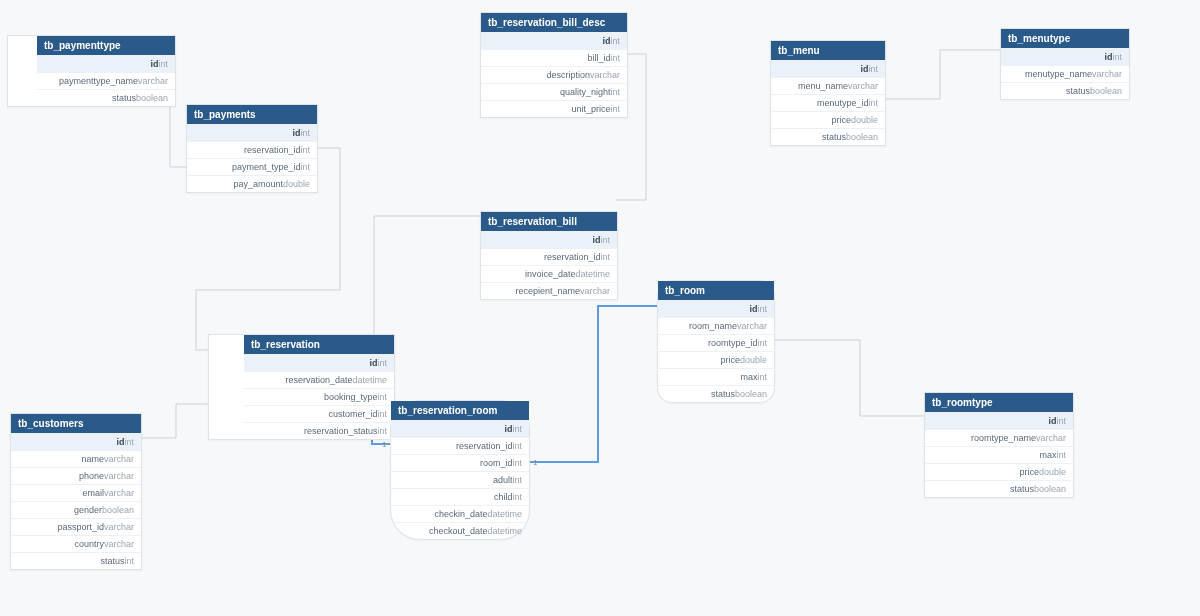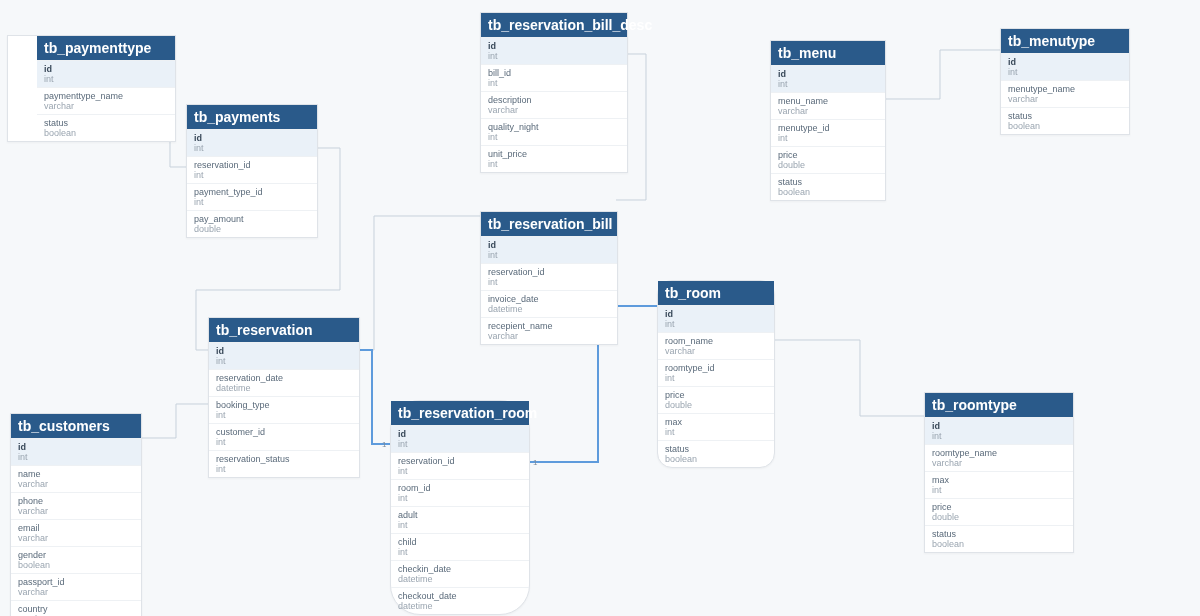--- a/index.html
+++ b/index.html
@@ -24,29 +24,28 @@
     background: #fff;
     border: 1px solid #dfe3e8;
     box-shadow: 0 1px 2px rgba(0,0,0,0.04);
     font-size: 9px;
   }
   .tbl .hdr {
     background: #2a5a8a;
     color: #fff;
     font-weight: 600;
     padding: 4px 7px;
-    font-size: 14px;
+    font-size: 10px;
   }
   .tbl .row {
     display: flex;
     justify-content: flex-end;
     padding: 3px 7px;
     border-top: 1px solid #eef1f4;
     color: #4a5a6a;
-    flex-direction: column;
   }
   .tbl .row:first-of-type { border-top: none; }
   .tbl .row .nm { color: #5a6a7a; }
   .tbl .row .ty { color: #9aa5b0; }
   .tbl .row.pk { background: #eaf1f8; }
   .tbl .row.pk .nm { font-weight: 600; color: #3a4a5a; }
   .relnum {
     position: absolute;
     font-size: 8px;
     color: #7a8a9a;
@@ -204,21 +203,21 @@
       </div>
       <div class="row">
         <span class="nm">invoice_date</span>
         <span class="ty">datetime</span>
       </div>
       <div class="row">
         <span class="nm">recepient_name</span>
         <span class="ty">varchar</span>
       </div>
     </div>
-    <div class="tbl" style="left: 208px; top: 317px; width: 150px;">
+    <div class="tbl" style="left: 208px; top: 334px; width: 150px; padding-left: 35px;">
       <div class="hdr">tb_reservation</div>
       <div class="row pk">
         <span class="nm">id</span>
         <span class="ty">int</span>
       </div>
       <div class="row">
         <span class="nm">reservation_date</span>
         <span class="ty">datetime</span>
       </div>
       <div class="row">

